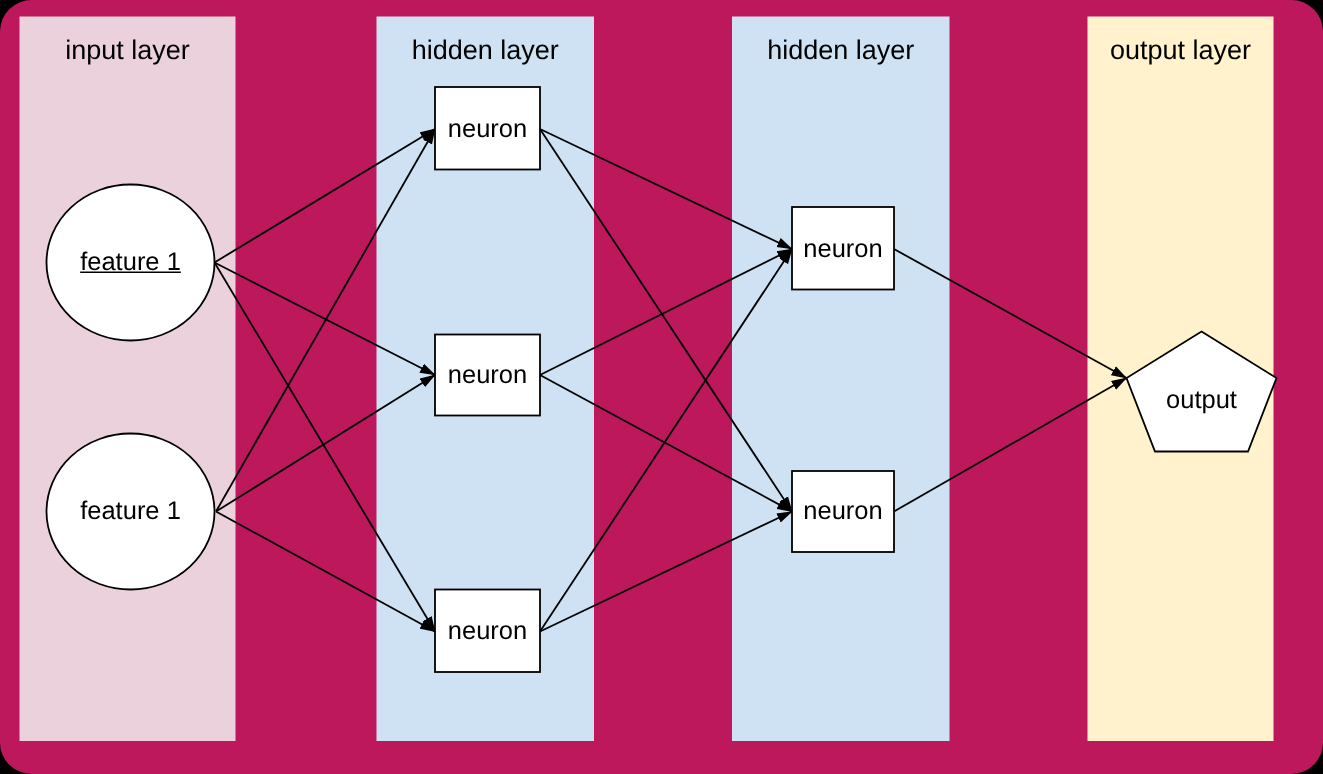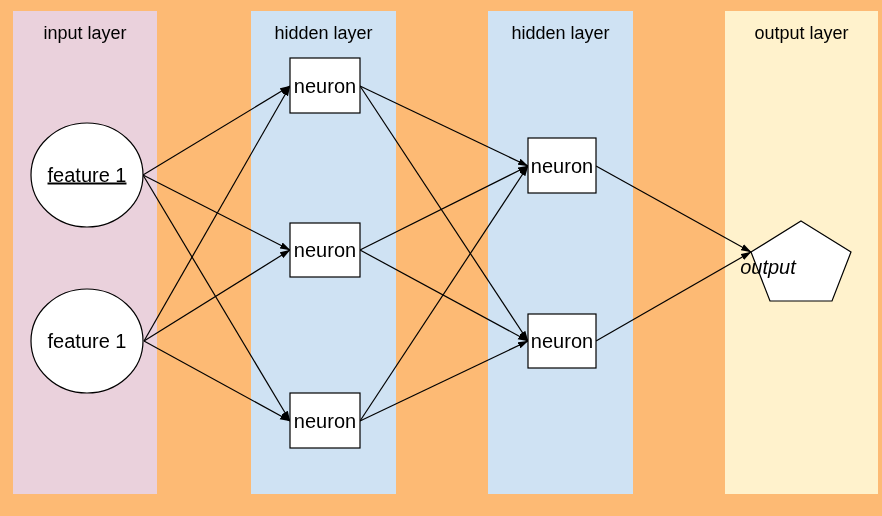--- a/index.html
+++ b/index.html
@@ -27,43 +27,43 @@
     position: absolute;
     left: 0; top: 0;
     width: 882px; height: 516px;
     pointer-events: none;
   }
   .edge { stroke: #000; stroke-width: 1.2; }
   .node-shape { fill: #fff; stroke: #000; stroke-width: 1.2; }
   .node-label {
     position: absolute;
     transform: translate(-50%, -50%);
-    font-size: 20px;
+    font-size: 17px;
     color: #000;
     white-space: nowrap;
   }
 </style>
 </head>
 <body>
 
-<div class="canvas" style="background: #fdba74;">
+<div class="canvas" style="background: #be185d; border-radius: 21px;">
 
   <div class="col" style="left: 13px; width: 144px; background: rgb(234, 209, 220);">
     <div class="col-label">input layer</div>
   </div>
 
   <div class="col" style="left: 251px; width: 145px; background: rgb(207, 226, 243);">
     <div class="col-label">hidden layer</div>
   </div>
 
   <div class="col" style="left: 488px; width: 145px; background: rgb(207, 226, 243);">
     <div class="col-label">hidden layer</div>
   </div>
 
-  <div class="col" style="left: 725px; width: 153px; background: rgb(255, 242, 204);">
+  <div class="col" style="left: 725px; width: 124px; background: rgb(255, 242, 204);">
     <div class="col-label">output layer</div>
   </div>
 
   <svg class="edges-svg" width="882" height="516" viewBox="0 0 882 516" xmlns="http://www.w3.org/2000/svg">
     <defs>
       <marker id="arrowhead" viewBox="0 0 10 7" refX="9.5" refY="3.5" markerWidth="10.5" markerHeight="7.5" markerUnits="userSpaceOnUse" orient="auto">
         <path d="M0,0.3 L10,3.5 L0,6.7 Z" fill="#000"></path>
       </marker>
     </defs>
 
@@ -95,15 +95,15 @@
     <polygon class="node-shape" points="801,221 851,252 832,301 770,301 751,252"></polygon>
   </svg>
 
   <div class="node-label" style="left:87px;  top:175px;text-decoration:underline;">feature 1</div>
   <div class="node-label" style="left:87px;  top:341px;">feature 1</div>
   <div class="node-label" style="left:325px; top:86px;">neuron</div>
   <div class="node-label" style="left:325px; top:250px;">neuron</div>
   <div class="node-label" style="left:325px; top:421px;">neuron</div>
   <div class="node-label" style="left:562px; top:166px;">neuron</div>
   <div class="node-label" style="left:562px; top:341px;">neuron</div>
-  <div class="node-label" style="left:768px; top:267px;font-style:italic;">output</div>
+  <div class="node-label" style="left:801px; top:267px;">output</div>
 
 </div>
 
 </body></html>

